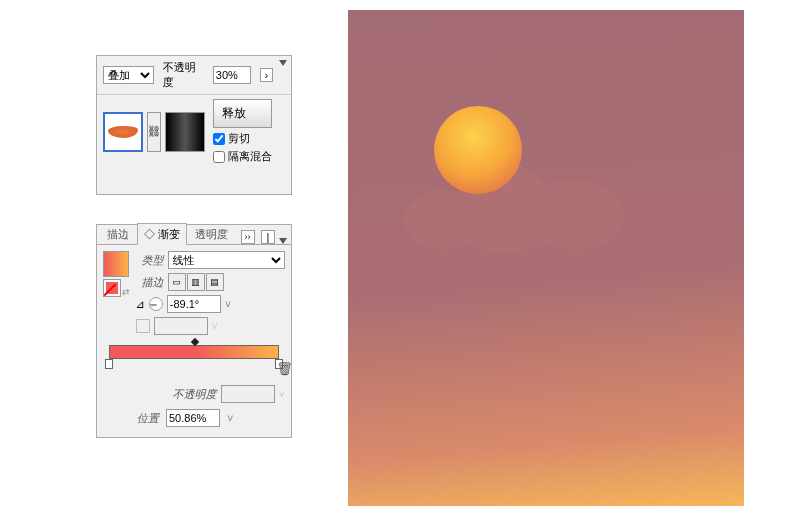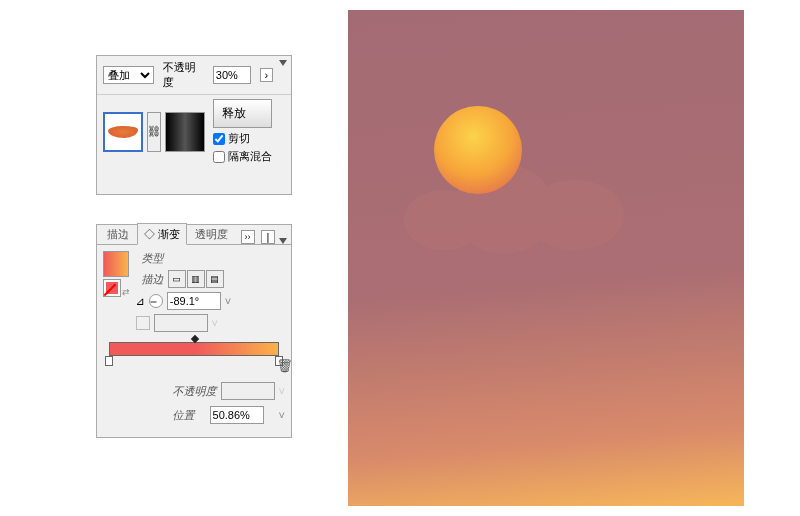--- a/index.html
+++ b/index.html
@@ -110,20 +110,21 @@
       <div class="swcol">
         <div class="swatch sw1"></div>
         <div style="display:flex;gap:1px;">
           <div class="swatch sw2" style="width:18px;height:18px"></div>
           <span style="font-size:9px;align-self:flex-end;color:#888">⇄</span>
         </div>
       </div>
       <div style="flex:1;display:flex;flex-direction:column;gap:4px;">
         <div class="typerow">
           <span class="lbl">类型</span>
+          <select class="small" style="flex:1"><option>线性</option></select>
         </div>
         <div class="typerow disabled">
           <span class="lbl">描边</span>
           <div class="seg">
             <button>▭</button>
             <button>▥</button>
             <button>▤</button>
           </div>
         </div>
         <div class="typerow">
@@ -146,21 +147,21 @@
       <div class="stop bottom" style="left:-4px"></div>
       <div class="stop bottom" style="right:-4px"></div>
       <span style="position:absolute;right:-14px;top:16px;font-size:13px;color:#555">🗑</span>
     </div>
 
     <div class="typerow disabled" style="justify-content:flex-end; gap:4px;">
       <span class="lbl" style="min-width:56px">不透明度</span>
       <input class="small" style="width: 54px;" disabled="">
       <span style="color:#ccc">˅</span>
     </div>
-    <div class="typerow" style="justify-content:flex-end; gap:15px;">
+    <div class="typerow" style="gap:7px;">
       <span class="lbl" style="min-width:56px">位置</span>
       <input class="small" style="width: 54px;" value="50.86%">
       <span style="color:#888">˅</span>
     </div>
   </div>
 </div>
 
 <div class="canvas">
   <div class="sky"></div>
   <div class="cloud">

